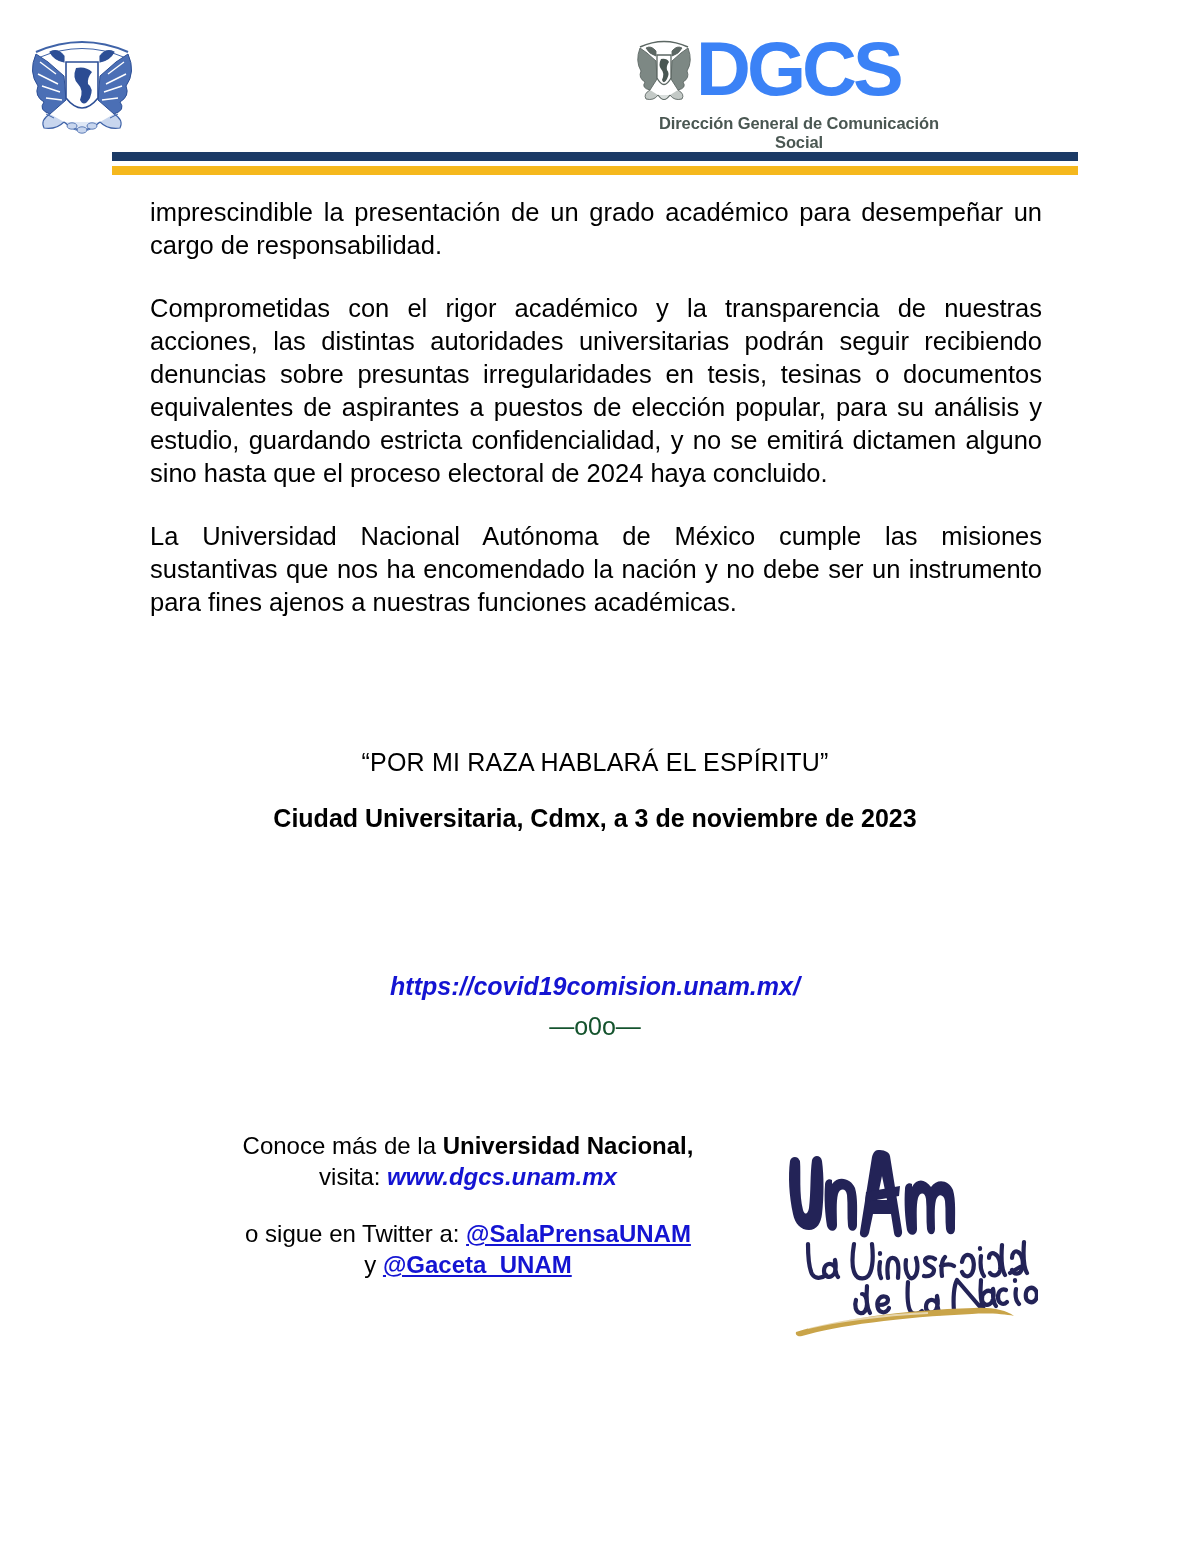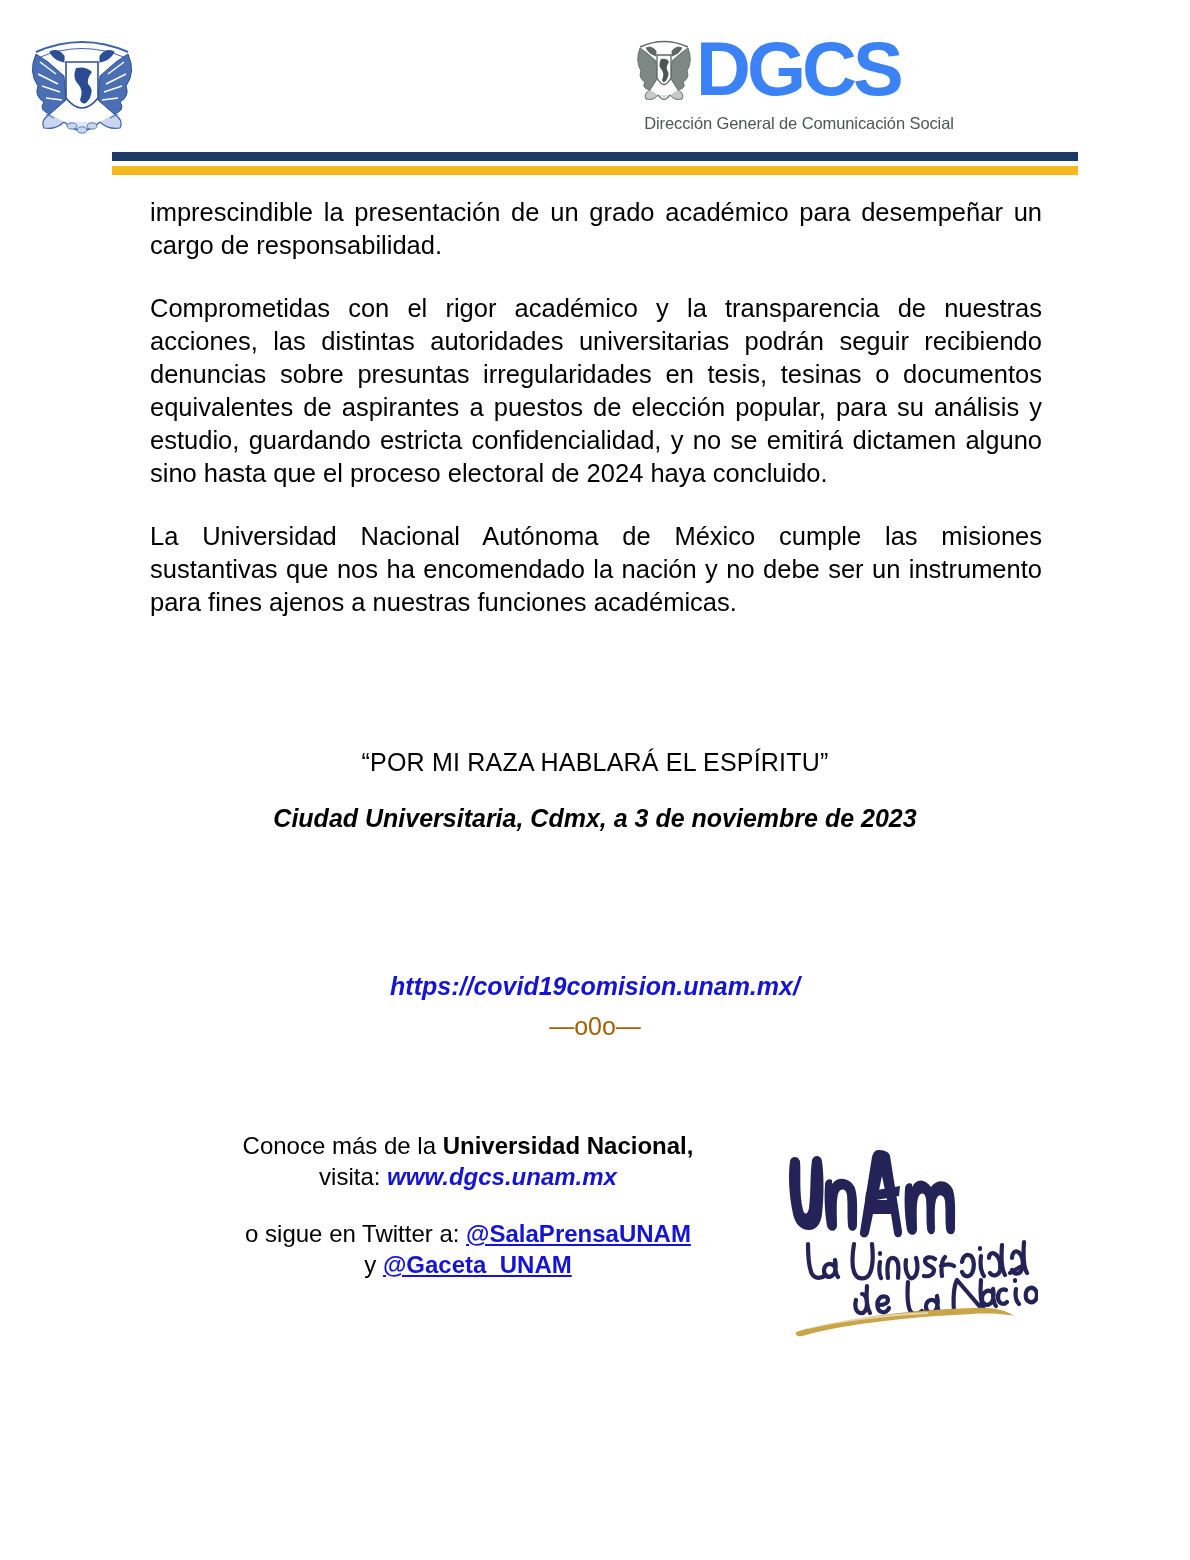--- a/index.html
+++ b/index.html
@@ -60,21 +60,21 @@
     font-family: "Liberation Sans", sans-serif;
     font-weight: bold;
     font-size: 76px;
     line-height: 76px;
     letter-spacing: -4px;
     color: #3b82f6;
     margin-left: 2px;
   }
   .dgcs-sub {
     font-family: "Liberation Sans", sans-serif;
-    font-weight: normal;
+    font-weight: bold;
     font-size: 16.5px;
     color: #4a5752;
     letter-spacing: -0.1px;
     text-align: center;
     width: 330px;
     margin-top: 2px;
   }
   .rule-blue {
     position: absolute;
     left: 112px;
@@ -120,36 +120,35 @@
     font-family: "Liberation Sans", sans-serif;
     font-weight: normal;
     font-size: 25px;
     letter-spacing: 0.2px;
   }
   .dateline {
     top: 804px;
     font-family: "Liberation Sans", sans-serif;
     font-weight: bold;
     font-size: 25px;
-    font-style: italic;
   }
   .covid-link {
     top: 972px;
     font-family: "Liberation Sans", sans-serif;
     font-weight: bold;
     font-style: italic;
     font-size: 25px;
     color: #1414d2;
   }
   .ooo-sep {
     top: 1012px;
     font-family: "Liberation Sans", sans-serif;
     font-size: 25px;
     letter-spacing: 0px;
-    color: #a16207;
+    color: #14532d;
   }
 
   
   .footer {
     position: absolute;
     left: 0;
     top: 1130px;
     width: 1190px;
     height: 220px;
   }

